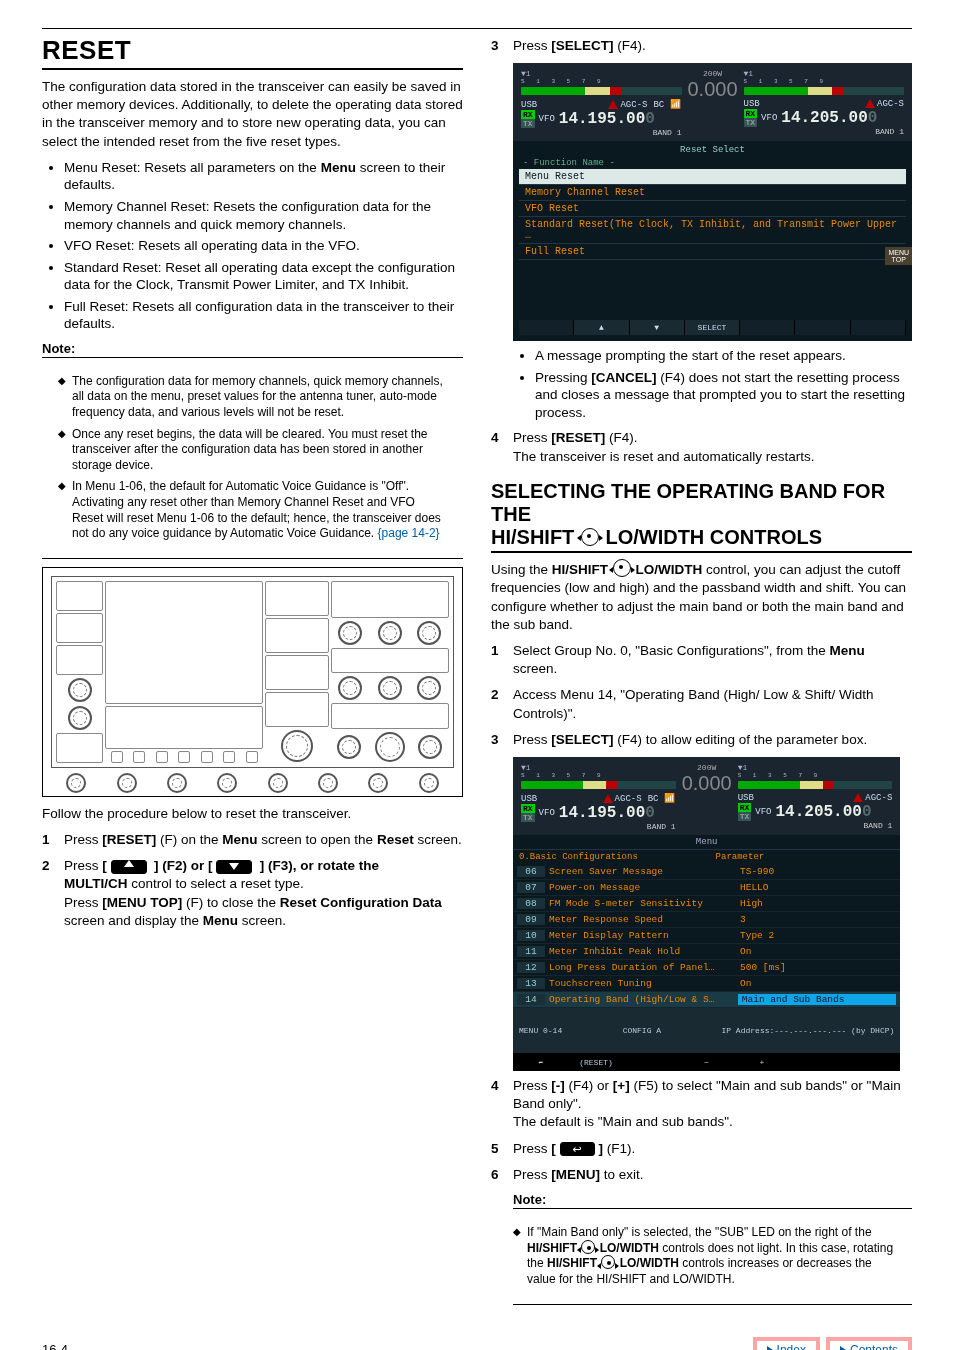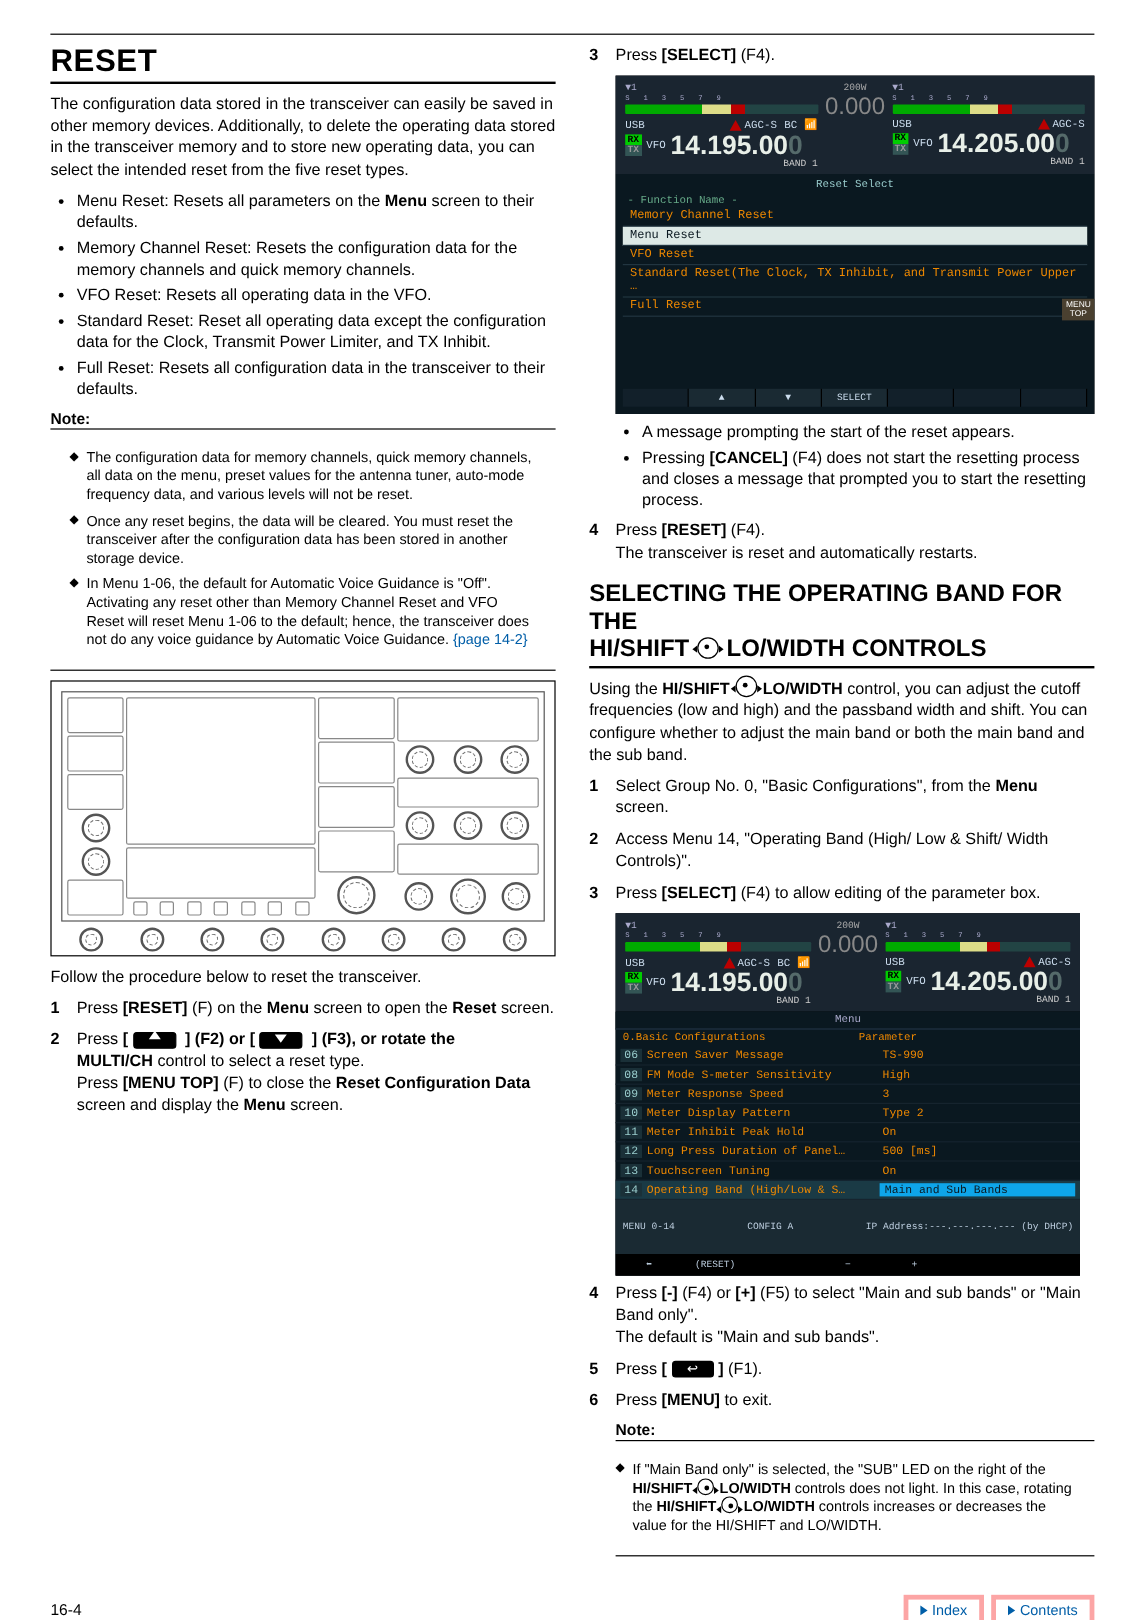--- a/index.html
+++ b/index.html
@@ -267,26 +267,26 @@
   .warn-ico {
     display: inline-block;
     width: 0; height: 0;
     border-left: 5px solid transparent;
     border-right: 5px solid transparent;
     border-bottom: 9px solid #b00;
     vertical-align: middle;
     margin-right: 2px;
   }
   .freq-big {
-    font-size: 22px;
+    font-size: 16px;
     font-weight: bold;
     color: #e8efe8;
     letter-spacing: 0px;
     line-height: 1;
-    font-family: Liberation Sans, sans-serif;
+    font-family: Liberation Mono, monospace;
   }
   .freq-dim {
     color: #556a6a;
   }
   .mode-row {
     font-size: 9px;
     display: flex;
     gap: 6px;
     align-items: center;
   }
@@ -405,21 +405,21 @@
     color: #e80;
   }
   .menu-row {
     display: flex;
     font-size: 9.5px;
     color: #e80;
     padding: 2px 4px;
     border-bottom: 1px solid #16242e;
   }
   .menu-row .idx {
-    width: 18px;
+    width: 28px;
     text-align: center;
     color: #9cc;
     background: #1a3038;
     margin-right: 4px;
   }
   .menu-row .lbl {
     flex: 1.1;
     overflow: hidden;
     white-space: nowrap;
     text-overflow: ellipsis;
@@ -710,22 +710,22 @@
                 </div>
                 <span style="color:#cde;font-size:9px">VFO</span>
                 <span class="freq-big"><span>14.205.00</span><span class="freq-dim">0</span></span>
               </div>
               <div class="band-row">BAND 1</div>
             </div>
           </div>
           <div class="reset-menu">
             <div class="reset-menu-title">Reset Select</div>
             <div class="reset-menu-header">- Function Name -</div>
+            <div class="reset-menu-item selected">Menu Reset</div>
             <div class="reset-menu-item">Memory Channel Reset</div>
-            <div class="reset-menu-item selected">Menu Reset</div>
             <div class="reset-menu-item">VFO Reset</div>
             <div class="reset-menu-item">Standard Reset(The Clock, TX Inhibit, and Transmit Power Upper …</div>
             <div class="reset-menu-item">Full Reset</div>
             <div style="height:38px"></div>
             <div class="reset-menu-footer">
               <div class="footer-btn empty">.</div>
               <div class="footer-btn">▲</div>
               <div class="footer-btn">▼</div>
               <div class="footer-btn">SELECT</div>
               <div class="footer-btn empty">.</div>
@@ -826,20 +826,25 @@
             <div class="menu-title-bar">Menu</div>
             <div class="menu-cat">
               <span class="lbl">0.Basic Configurations</span>
               <span class="val">Parameter</span>
             </div>
             <div id="menu-rows">
                 <div class="menu-row">
                   <span class="idx">06</span>
                   <span class="lbl">Screen Saver Message</span>
                   <span class="val">TS-990</span>
+                </div>
+                <div class="menu-row">
+                  <span class="idx">07</span>
+                  <span class="lbl">Power-on Message</span>
+                  <span class="val">HELLO</span>
                 </div>
                 <div class="menu-row">
                   <span class="idx">08</span>
                   <span class="lbl">FM Mode S-meter Sensitivity</span>
                   <span class="val">High</span>
                 </div>
                 <div class="menu-row">
                   <span class="idx">09</span>
                   <span class="lbl">Meter Response Speed</span>
                   <span class="val">3</span>

